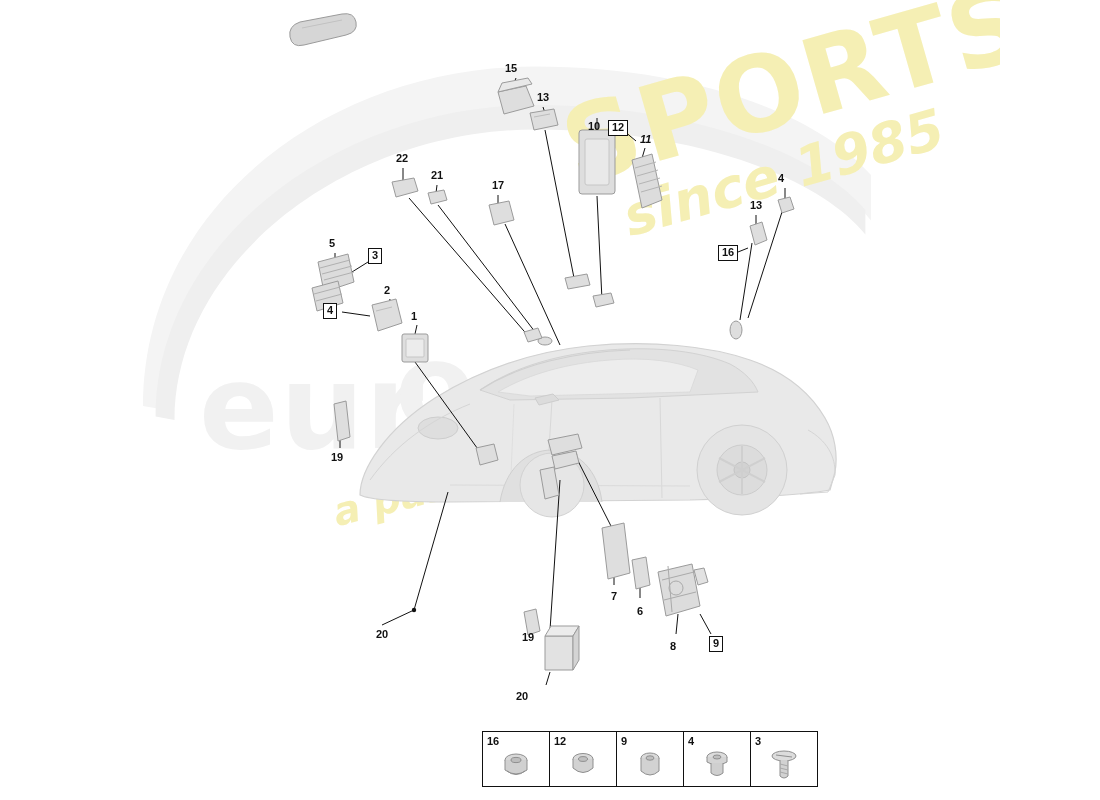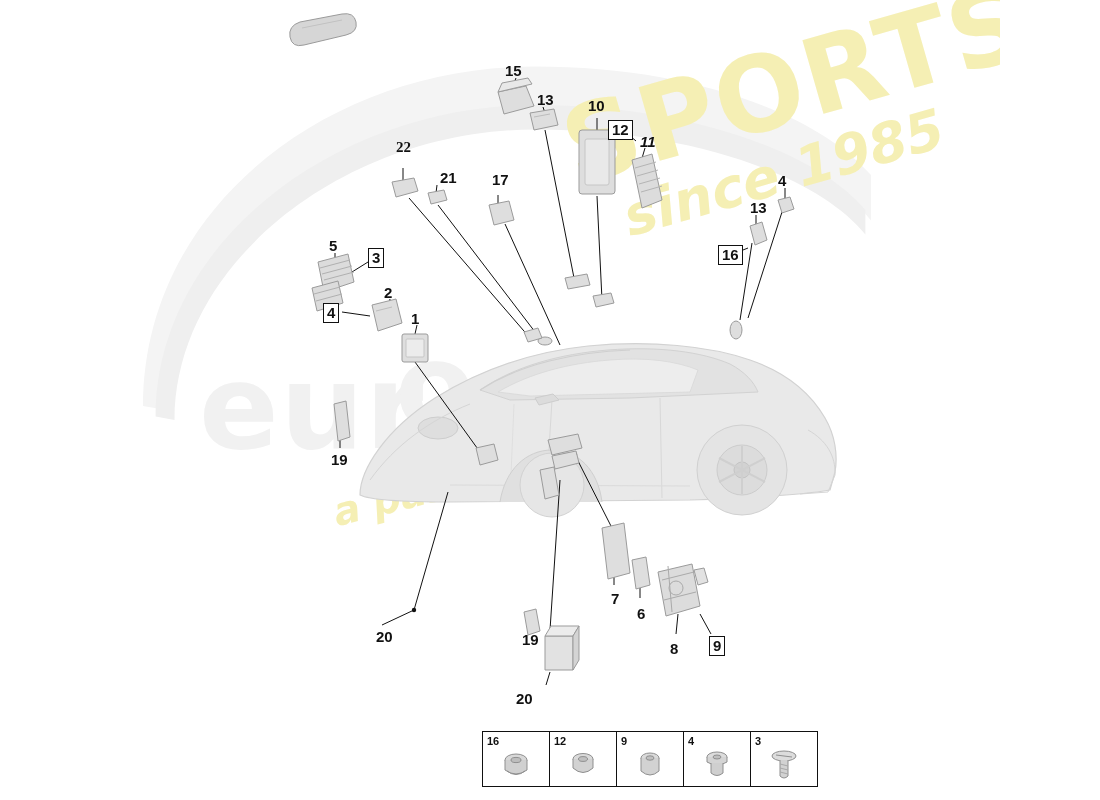--- a/index.html
+++ b/index.html
@@ -12,21 +12,21 @@
   }
   #stage{position:absolute;left:0;top:0;width:1100px;height:800px;overflow:hidden;}
 
   
   .wm{position:absolute;pointer-events:none;}
   .wm-swoosh{left:60px;top:40px;width:1000px;height:560px;}
 
   
   .lbl{
     position:absolute;
-    font-size:15px;
+    font-size:11px;
     font-weight:bold;
     color:#111;
     font-family:"Liberation Sans", sans-serif;
     line-height:1;
     white-space:nowrap;
   }
   .lbl.boxed{
     border:1px solid #111;
     padding:1px 3px 2px 3px;
     background:#fff;
@@ -291,26 +291,26 @@
         <line x1="664" y1="600" x2="696" y2="592"></line>
         <line x1="668" y1="566" x2="672" y2="612"></line>
       </g>
       <path d="M694,570 l10,-2 4,14 -10,3 z" fill="#e2e2e2"></path>
 
     </g>
   </svg>
 
   <div class="lbl" style="left:505px;top:63px;">15</div>
   <div class="lbl" style="left:537px;top:92px;">13</div>
-  <div class="lbl" style="left:588px;top:98px;">10</div>
+  <div class="lbl" style="left:588px;top:121px;">10</div>
   <div class="lbl boxed" style="left:608px;top:120px;">12</div>
   <div class="lbl" style="left:640px;top:134px;font-style:italic;">11</div>
-  <div class="lbl" style="left:396px;top:140px;font-family:Liberation Serif, serif;">22</div>
-  <div class="lbl" style="left:440px;top:170px;">21</div>
-  <div class="lbl" style="left:492px;top:172px;">17</div>
+  <div class="lbl" style="left:396px;top:153px;">22</div>
+  <div class="lbl" style="left:431px;top:170px;">21</div>
+  <div class="lbl" style="left:492px;top:180px;">17</div>
   <div class="lbl" style="left:778px;top:173px;">4</div>
   <div class="lbl" style="left:750px;top:200px;">13</div>
   <div class="lbl" style="left:329px;top:238px;">5</div>
   <div class="lbl boxed" style="left:368px;top:248px;">3</div>
   <div class="lbl boxed" style="left:718px;top:245px;">16</div>
   <div class="lbl" style="left:384px;top:285px;">2</div>
   <div class="lbl boxed" style="left:323px;top:303px;">4</div>
   <div class="lbl" style="left:411px;top:311px;">1</div>
   <div class="lbl" style="left:331px;top:452px;">19</div>
   <div class="lbl" style="left:376px;top:629px;">20</div>

